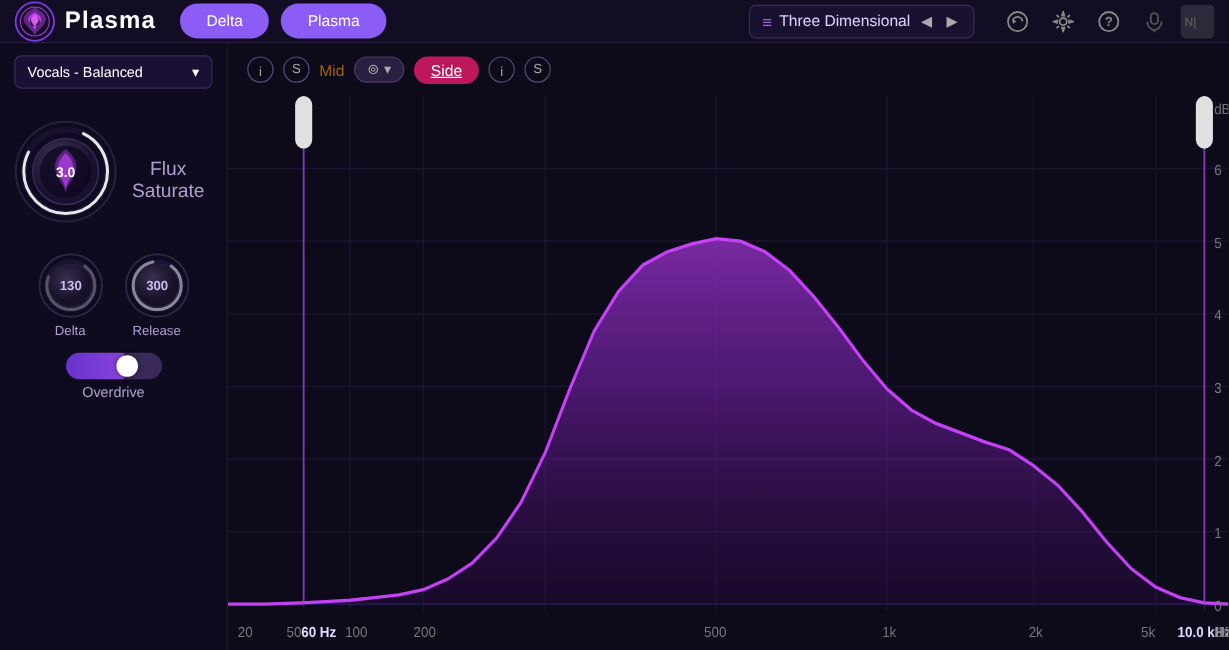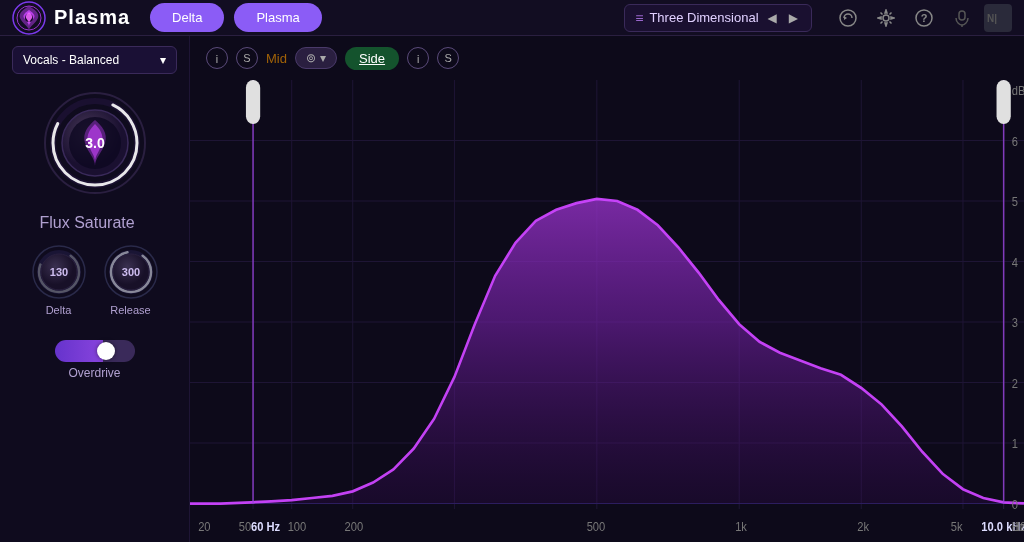--- a/index.html
+++ b/index.html
@@ -156,22 +156,22 @@
       color: #fff;
       font-size: 12px;
       display: flex;
       align-items: flex-end;
       justify-content: space-between;
       cursor: pointer;
     }
 
     .knob-container {
       display: flex;
-      flex-direction: column;
-      align-items: flex-start;
+      flex-direction: row;
+      align-items: center;
       margin-top: 6px;
     }
 
     .knob-svg {
       width: 110px;
       height: 110px;
     }
 
     .knob-label {
       font-size: 16px;
@@ -203,21 +203,21 @@
       font-size: 11px;
       color: #b0a0d0;
     }
 
     
     .overdrive-row {
       display: flex;
       flex-direction: column;
       align-items: center;
       width: 100%;
-      margin-top: 16px;
+      margin-top: 4px;
       gap: 4px;
     }
 
     .overdrive-label {
       font-size: 12px;
       color: #b0a0d0;
     }
 
     .toggle-track {
       width: 80px;
@@ -285,21 +285,21 @@
       padding: 3px 10px;
       font-size: 12px;
       color: #aaa;
       cursor: pointer;
       display: flex;
       align-items: center;
       gap: 4px;
     }
 
     .side-btn {
-      background: #14532d;
+      background: #be185d;
       border: none;
       border-radius: 12px;
       padding: 4px 14px;
       font-size: 13px;
       color: #fff;
       cursor: pointer;
       font-weight: 500;
       text-decoration: underline;
     }
 

